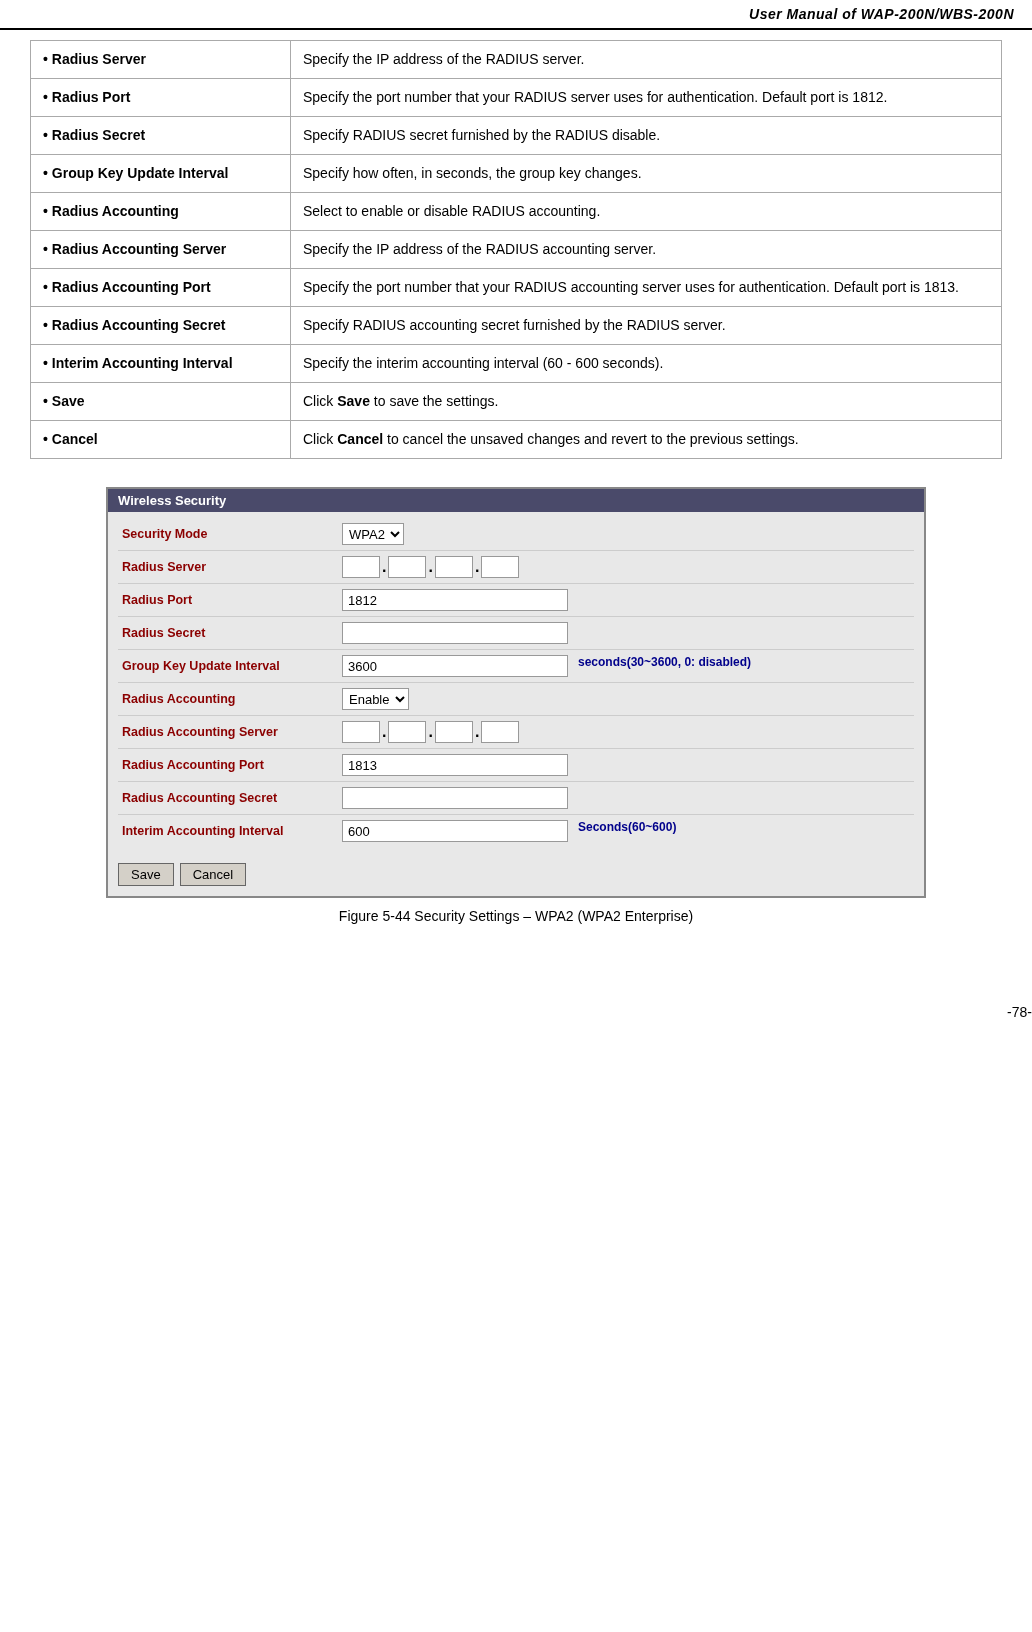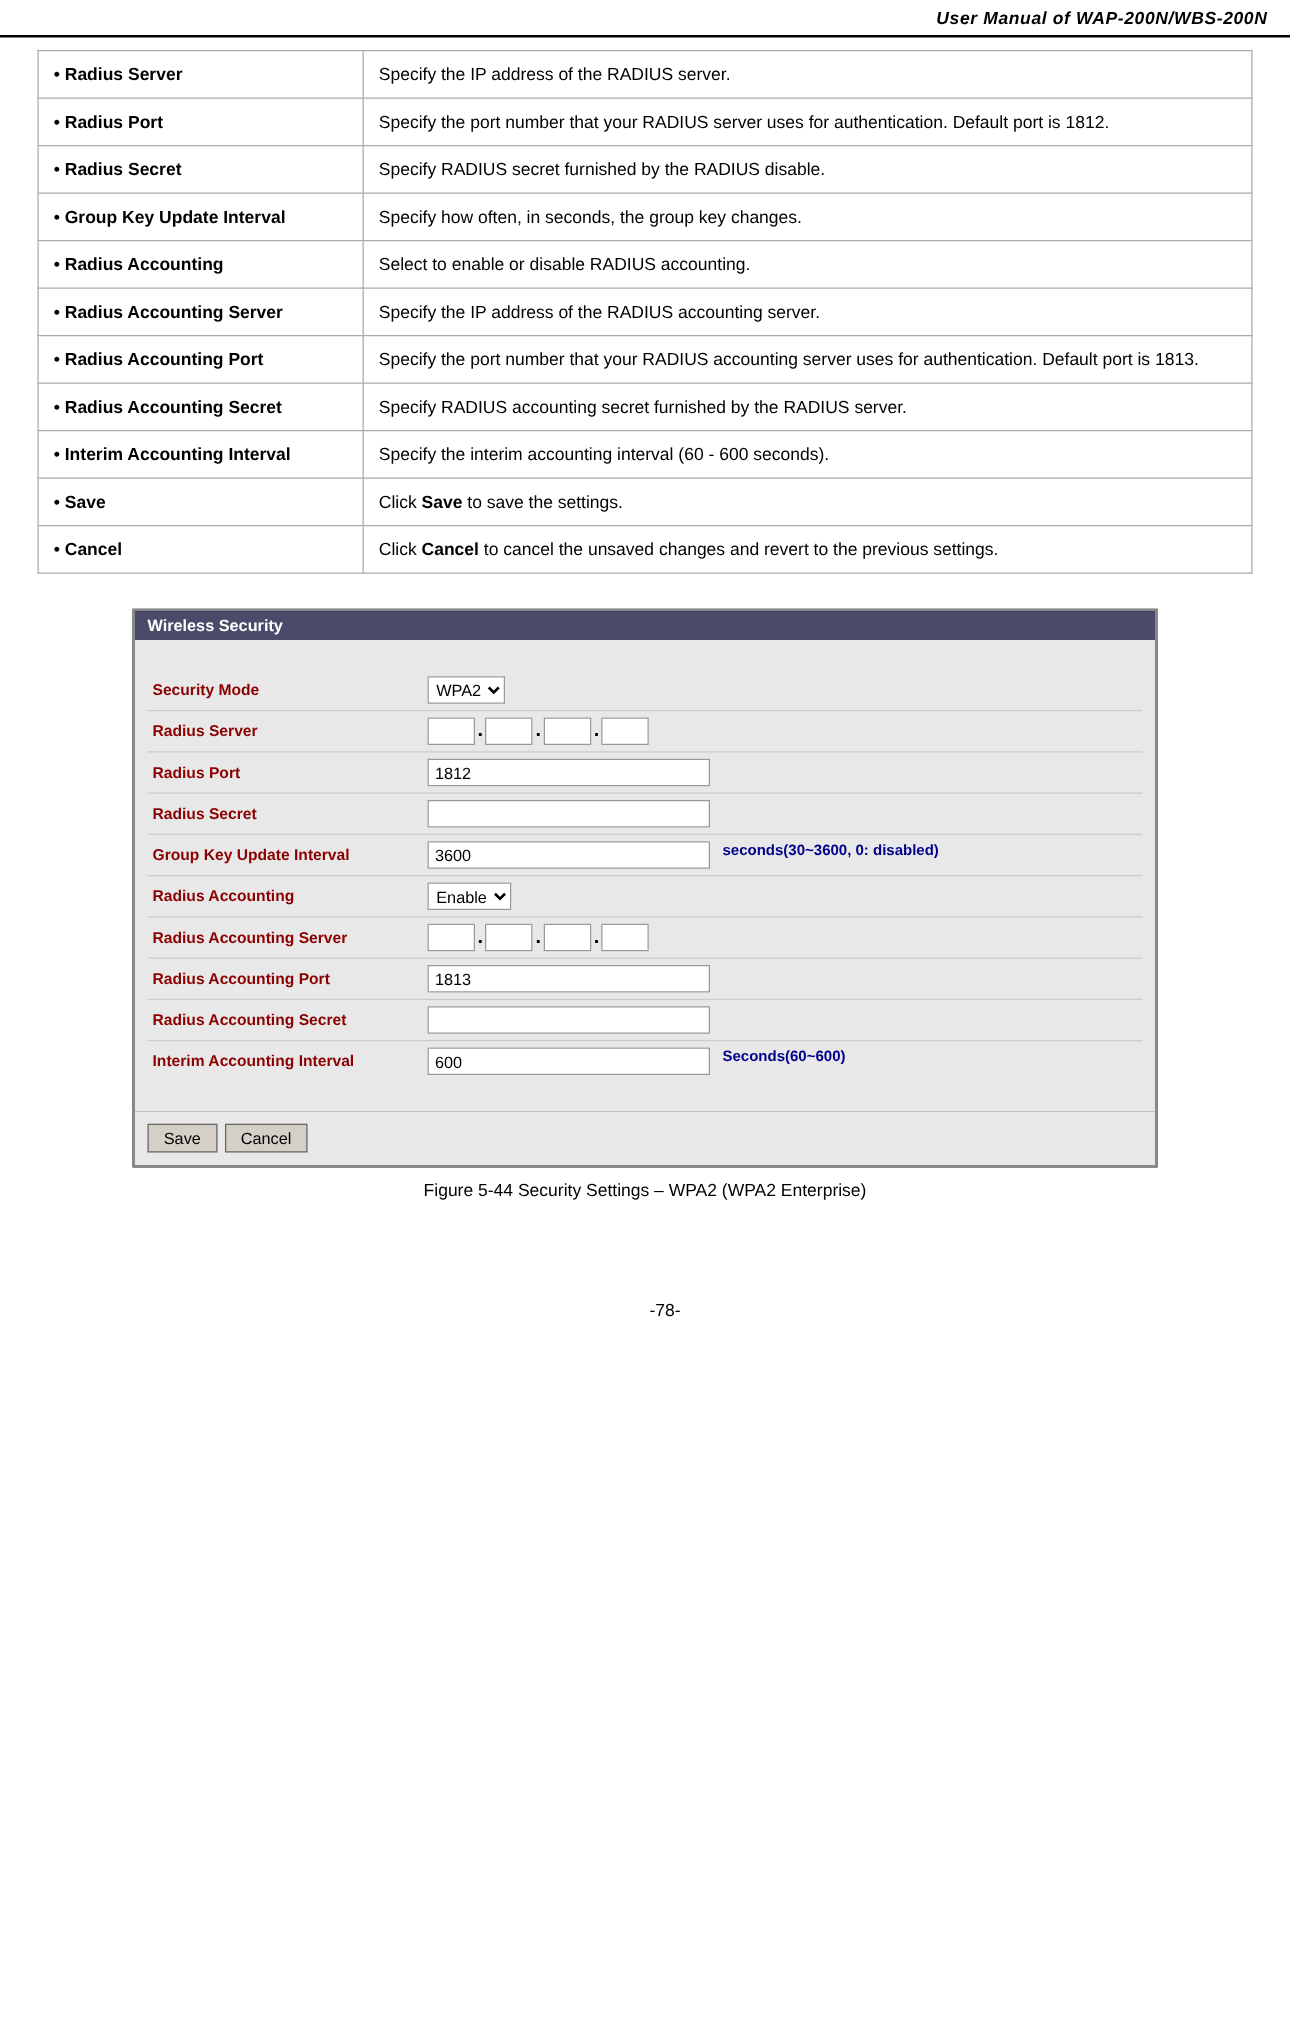--- a/index.html
+++ b/index.html
@@ -66,37 +66,37 @@
     }
     .section-heading::before {
       content: "■";
       font-size: 14px;
       margin-right: 8px;
     }
 
     
     .ui-box {
       border: 2px solid #888;
-      background: #0f172a;
+      background: #eab308;
       padding: 0;
       margin: 0 auto 10px auto;
       width: 820px;
     }
 
     .ui-box-title {
       background: #4a4a6a;
       color: #fff;
       font-weight: bold;
       font-size: 13px;
       padding: 4px 10px;
     }
 
     .ui-form {
       background: #e8e8e8;
-      padding: 24px 10px;
+      padding: 6px 10px;
     }
 
     .form-row {
       display: flex;
       align-items: center;
       padding: 5px 4px;
       border-bottom: 1px solid #ccc;
       min-height: 32px;
     }
     .form-row:last-child {
@@ -177,21 +177,21 @@
     
     .figure-caption {
       text-align: center;
       font-size: 14px;
       margin-top: 8px;
       margin-bottom: 30px;
     }
 
     
     .page-footer {
-      text-align: center;
+      text-align: right;
       padding: 20px 0 10px 0;
       font-size: 14px;
       margin-left: 32px;
     }
   </style>
 </head>
 <body>
 
 <div class="page-header">
   <span>User  Manual  of  WAP-200N/WBS-200N</span>

